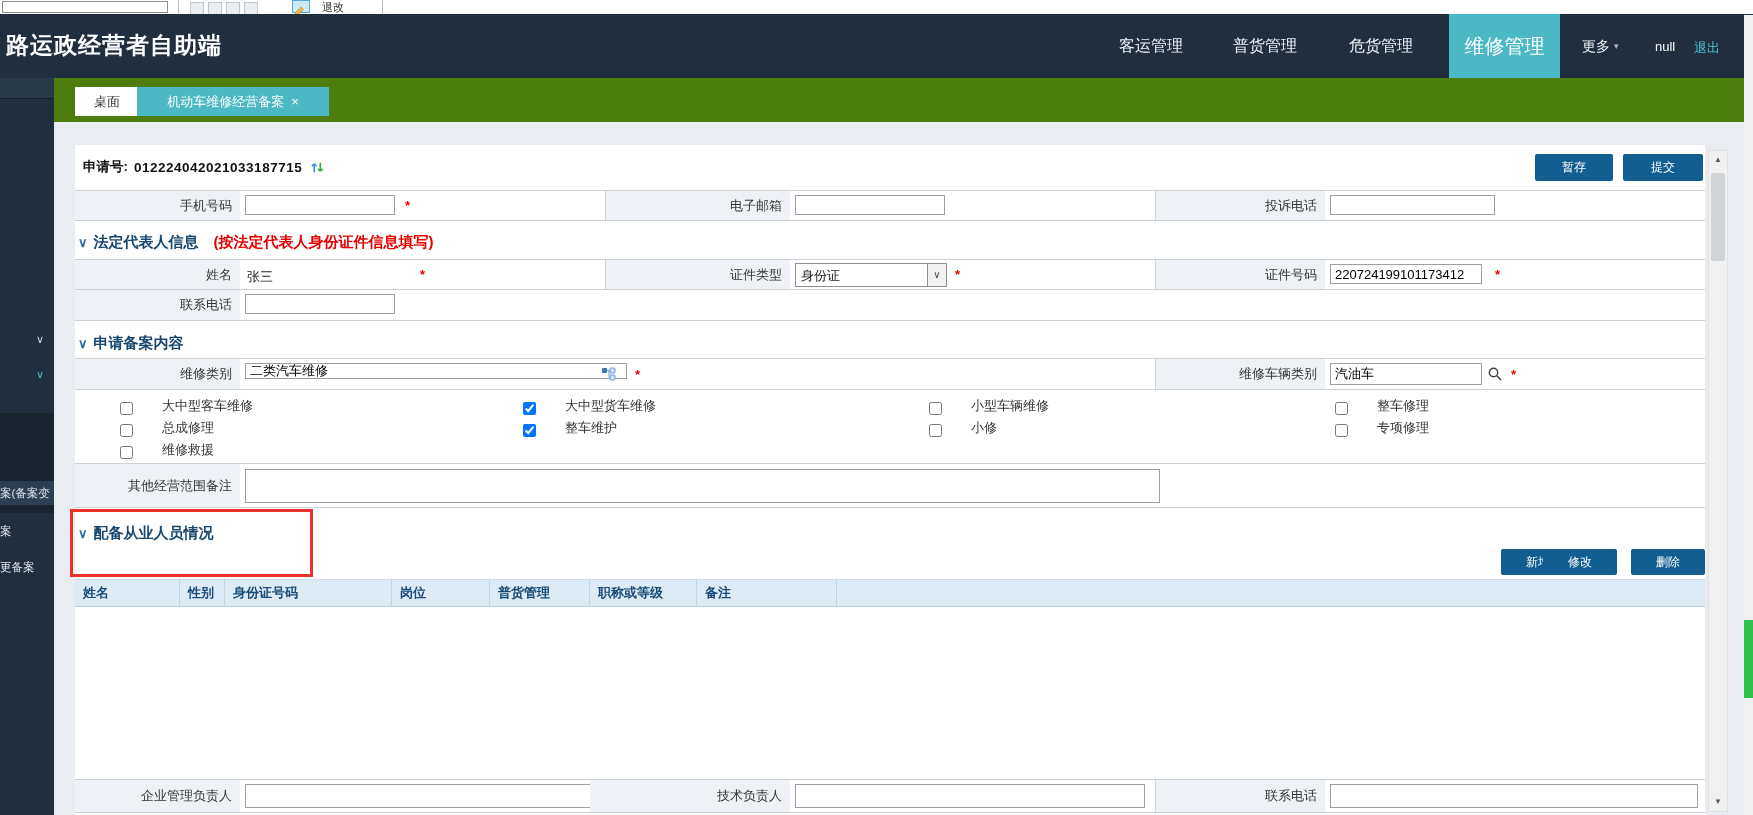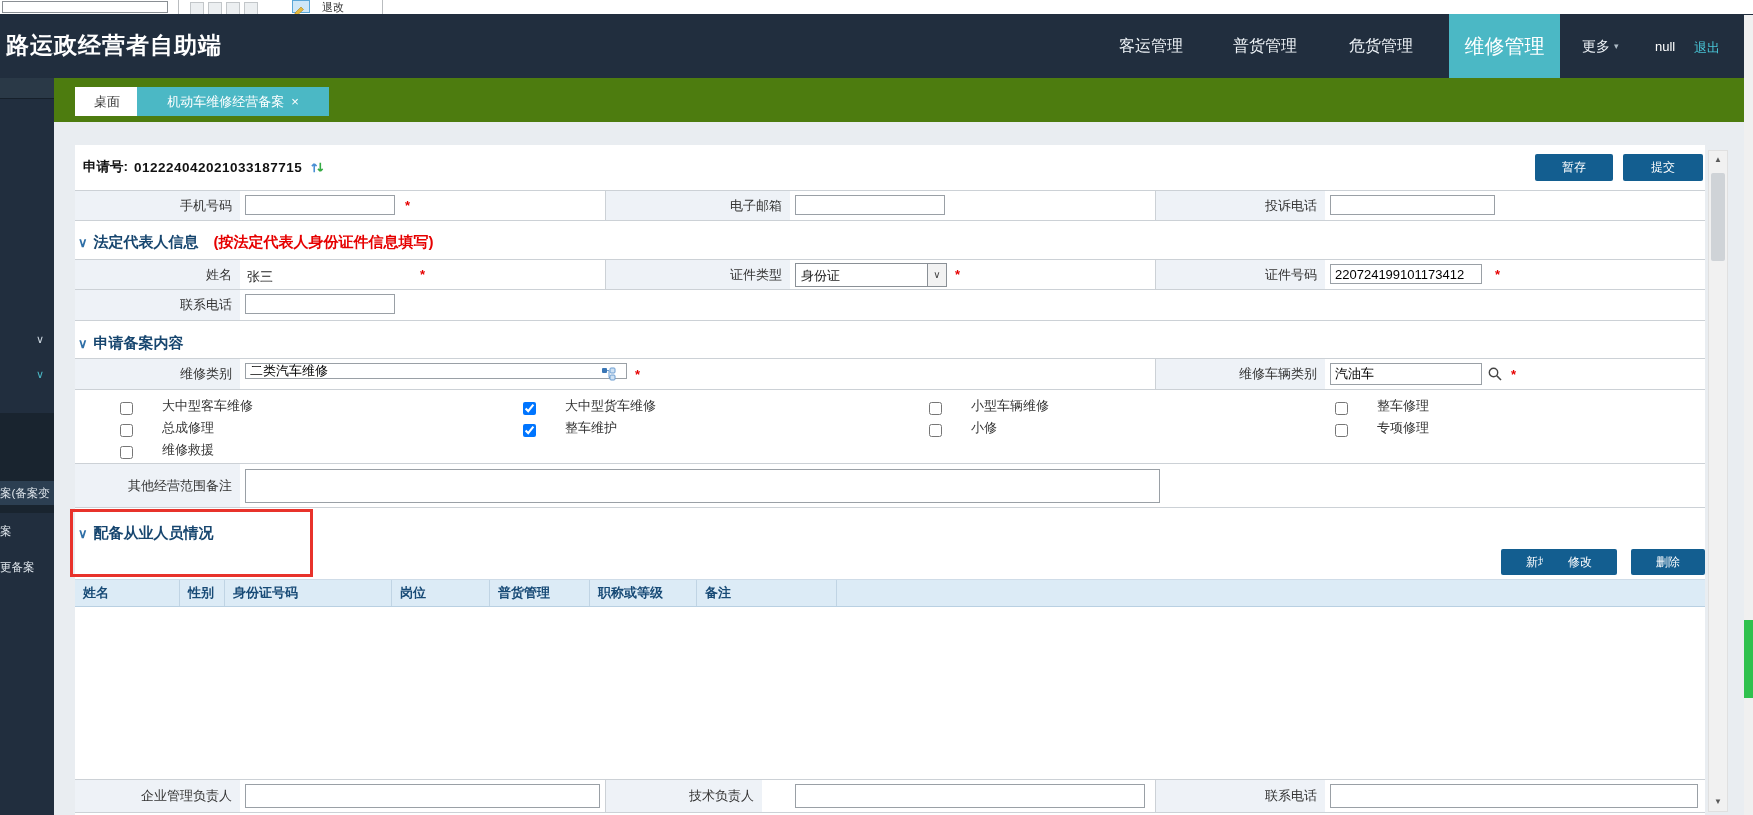--- a/index.html
+++ b/index.html
@@ -268,21 +268,21 @@
     <div class="th" style="left:317px;width:98px">岗位</div>
     <div class="th" style="left:415px;width:100px">普货管理</div>
     <div class="th" style="left:515px;width:107px">职称或等级</div>
     <div class="th" style="left:622px;width:140px">备注</div>
   </div>
 
   <div class="frow" style="top:779px;height:34px;border-top:1px solid #ccd1d6">
     <div class="gcell lbl" style="left:0;width:165px;line-height:32px">企业管理负责人</div>
     <input class="tinput" style="left: 170px; top: 4px; width: 355px; height: 24px;">
     <div class="vdiv" style="left:530px"></div>
-    <div class="gcell lbl" style="left:531px;width:156px;line-height:32px">技术负责人</div>
+    <div class="gcell lbl" style="left:515px;width:200px;line-height:32px">技术负责人</div>
     <input class="tinput" style="left: 720px; top: 4px; width: 350px; height: 24px;">
     <div class="vdiv" style="left:1080px"></div>
     <div class="gcell lbl" style="left:1081px;width:169px;line-height:32px">联系电话</div>
     <input class="tinput" style="left: 1255px; top: 4px; width: 368px; height: 24px;">
   </div>
 
   <div class="vscroll">
     <div class="vs-btn" style="top:0">▲</div>
     <div class="vs-thumb"></div>
     <div class="vs-btn" style="bottom:0">▼</div>

